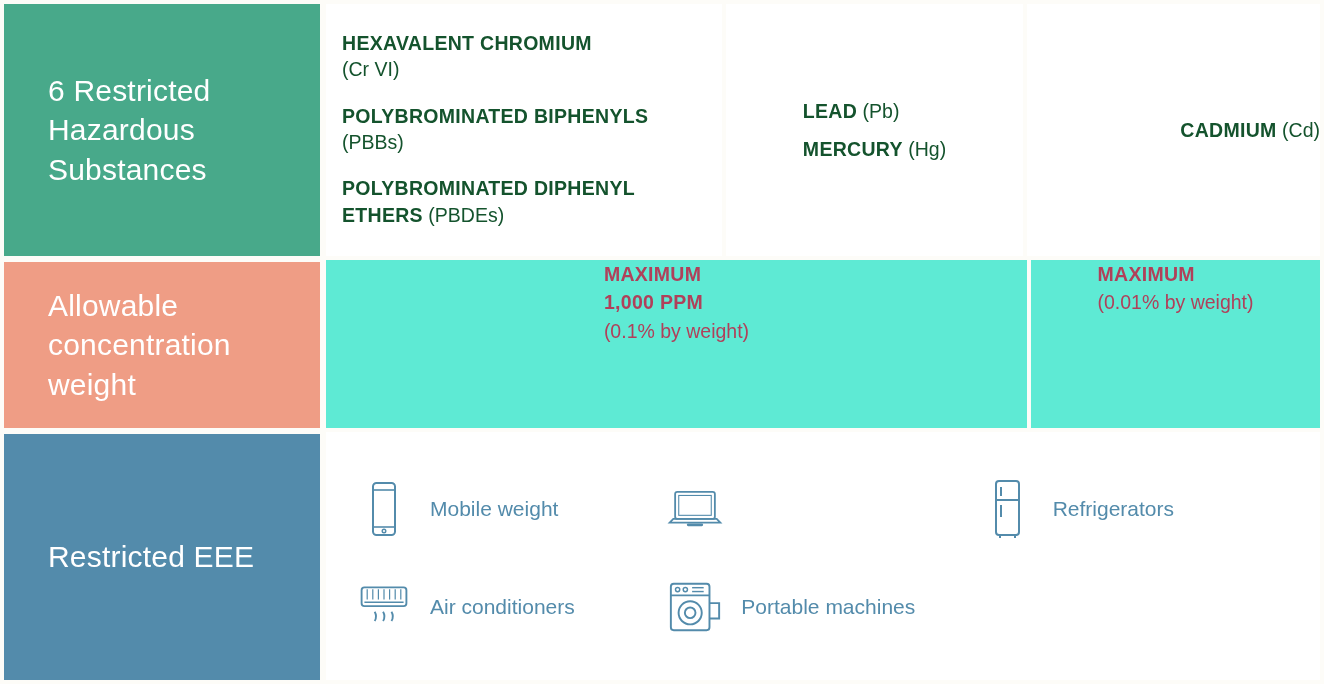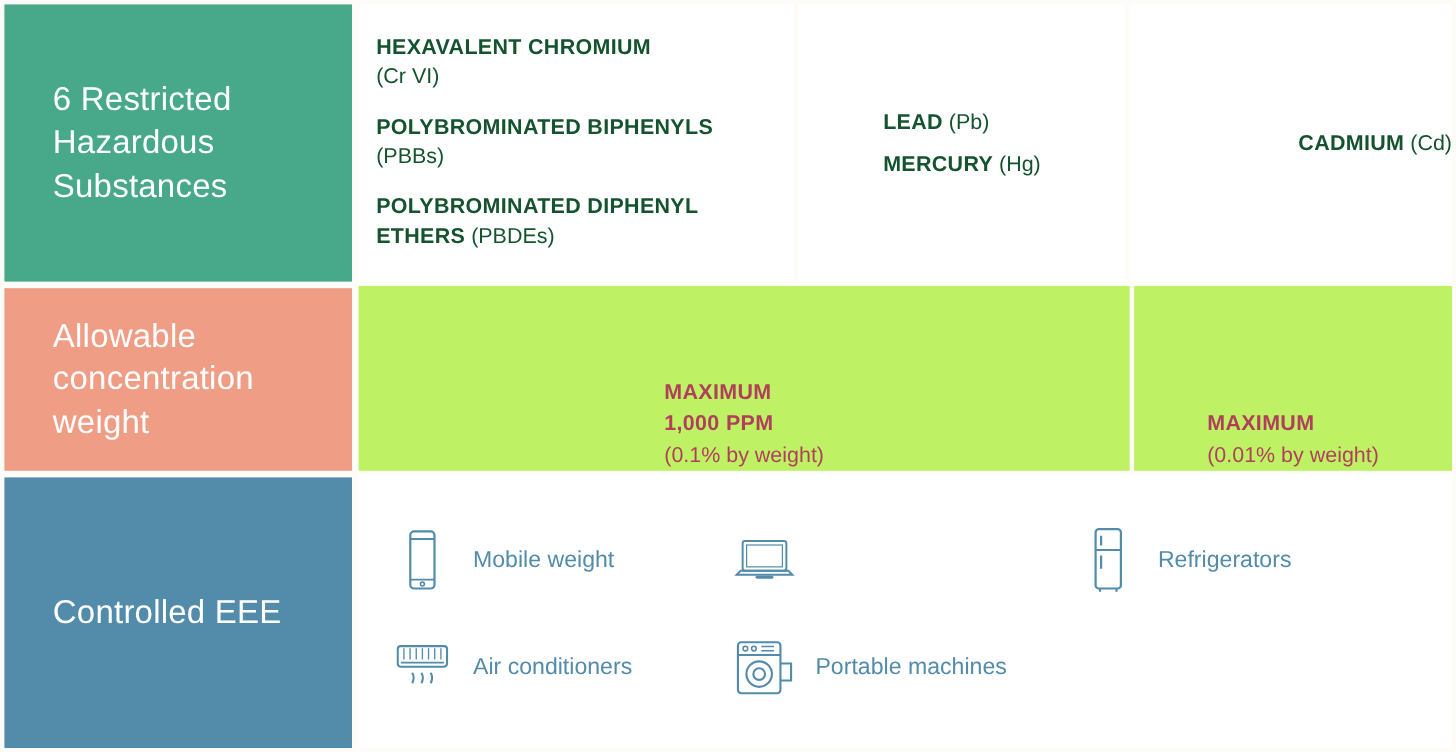--- a/index.html
+++ b/index.html
@@ -75,23 +75,23 @@
   .center-list .sub { margin-bottom: 12px; }
   .center-list .sub:last-child { margin-bottom: 0; }
 
   
   .row2 {
     display: grid;
     grid-template-columns: 701px 1fr;
     margin: 2px 4px 2px 2px;
   }
   .limit-cell {
-    background: #bef264;
-    display: flex;
-    align-items: flex-end;
+    background: #5eead4;
+    display: flex;
+    align-items: flex-start;
     justify-content: center;
     box-sizing: border-box;
   }
   .limit-cell.second { margin-left: 4px; }
   .limit-inner { color: #b0405a; font-size: 19.5px; line-height: 1.45; text-align: left; }
   .limit-inner .bold { font-weight: bold; letter-spacing: 0.3px; }
   .limit-inner .pct { font-weight: 400; }
 
   
   .row3 {
@@ -195,21 +195,21 @@
       </div>
       <div class="limit-cell second">
         <div class="limit-inner">
           <div class="bold">MAXIMUM</div>
           <div class="pct">(0.01% by weight)</div>
         </div>
       </div>
     </div>
 
     <div class="label-cell label-blue">
-      <span>Controlled EEE</span>
+      <span>Restricted EEE</span>
     </div>
 
     <div class="row3">
 
       <div class="eee-row">
 
         <div class="eee-item">
           <span class="eee-icon">
             <svg width="34" height="56" viewBox="0 0 34 56">
               <rect x="6" y="2" width="22" height="52" rx="3.5" fill="none" stroke="#538bab" stroke-width="2"></rect>

